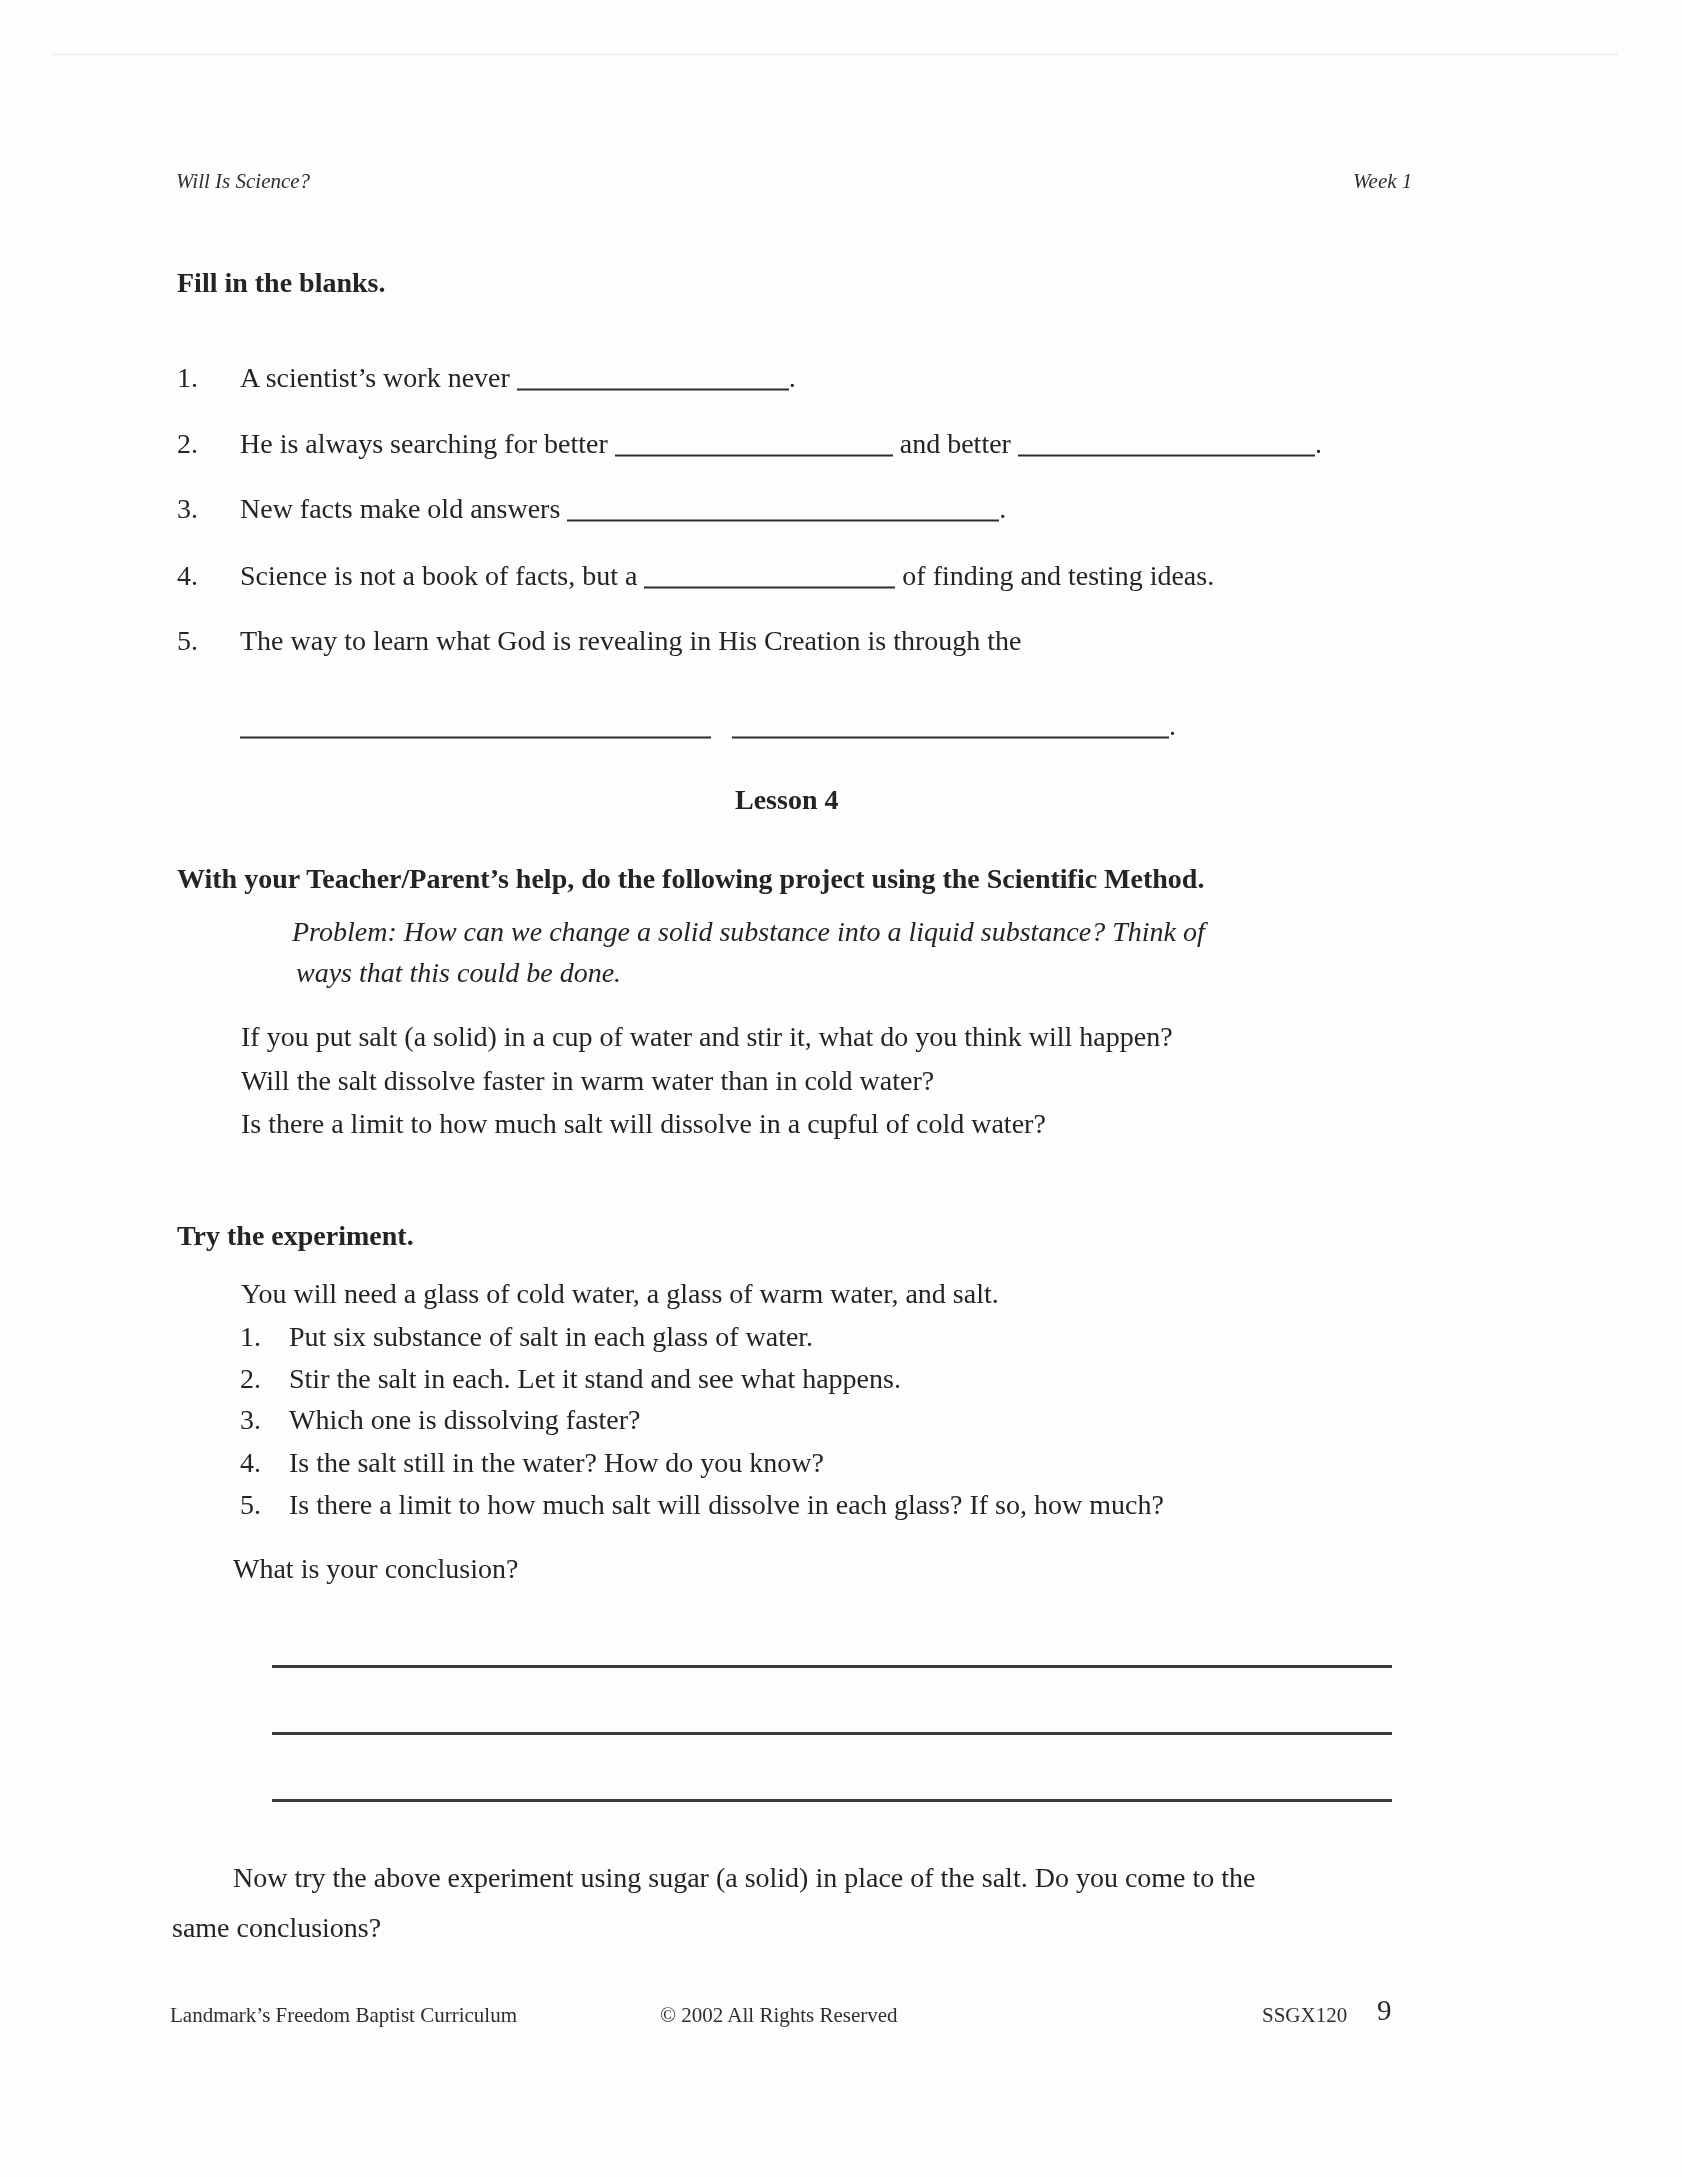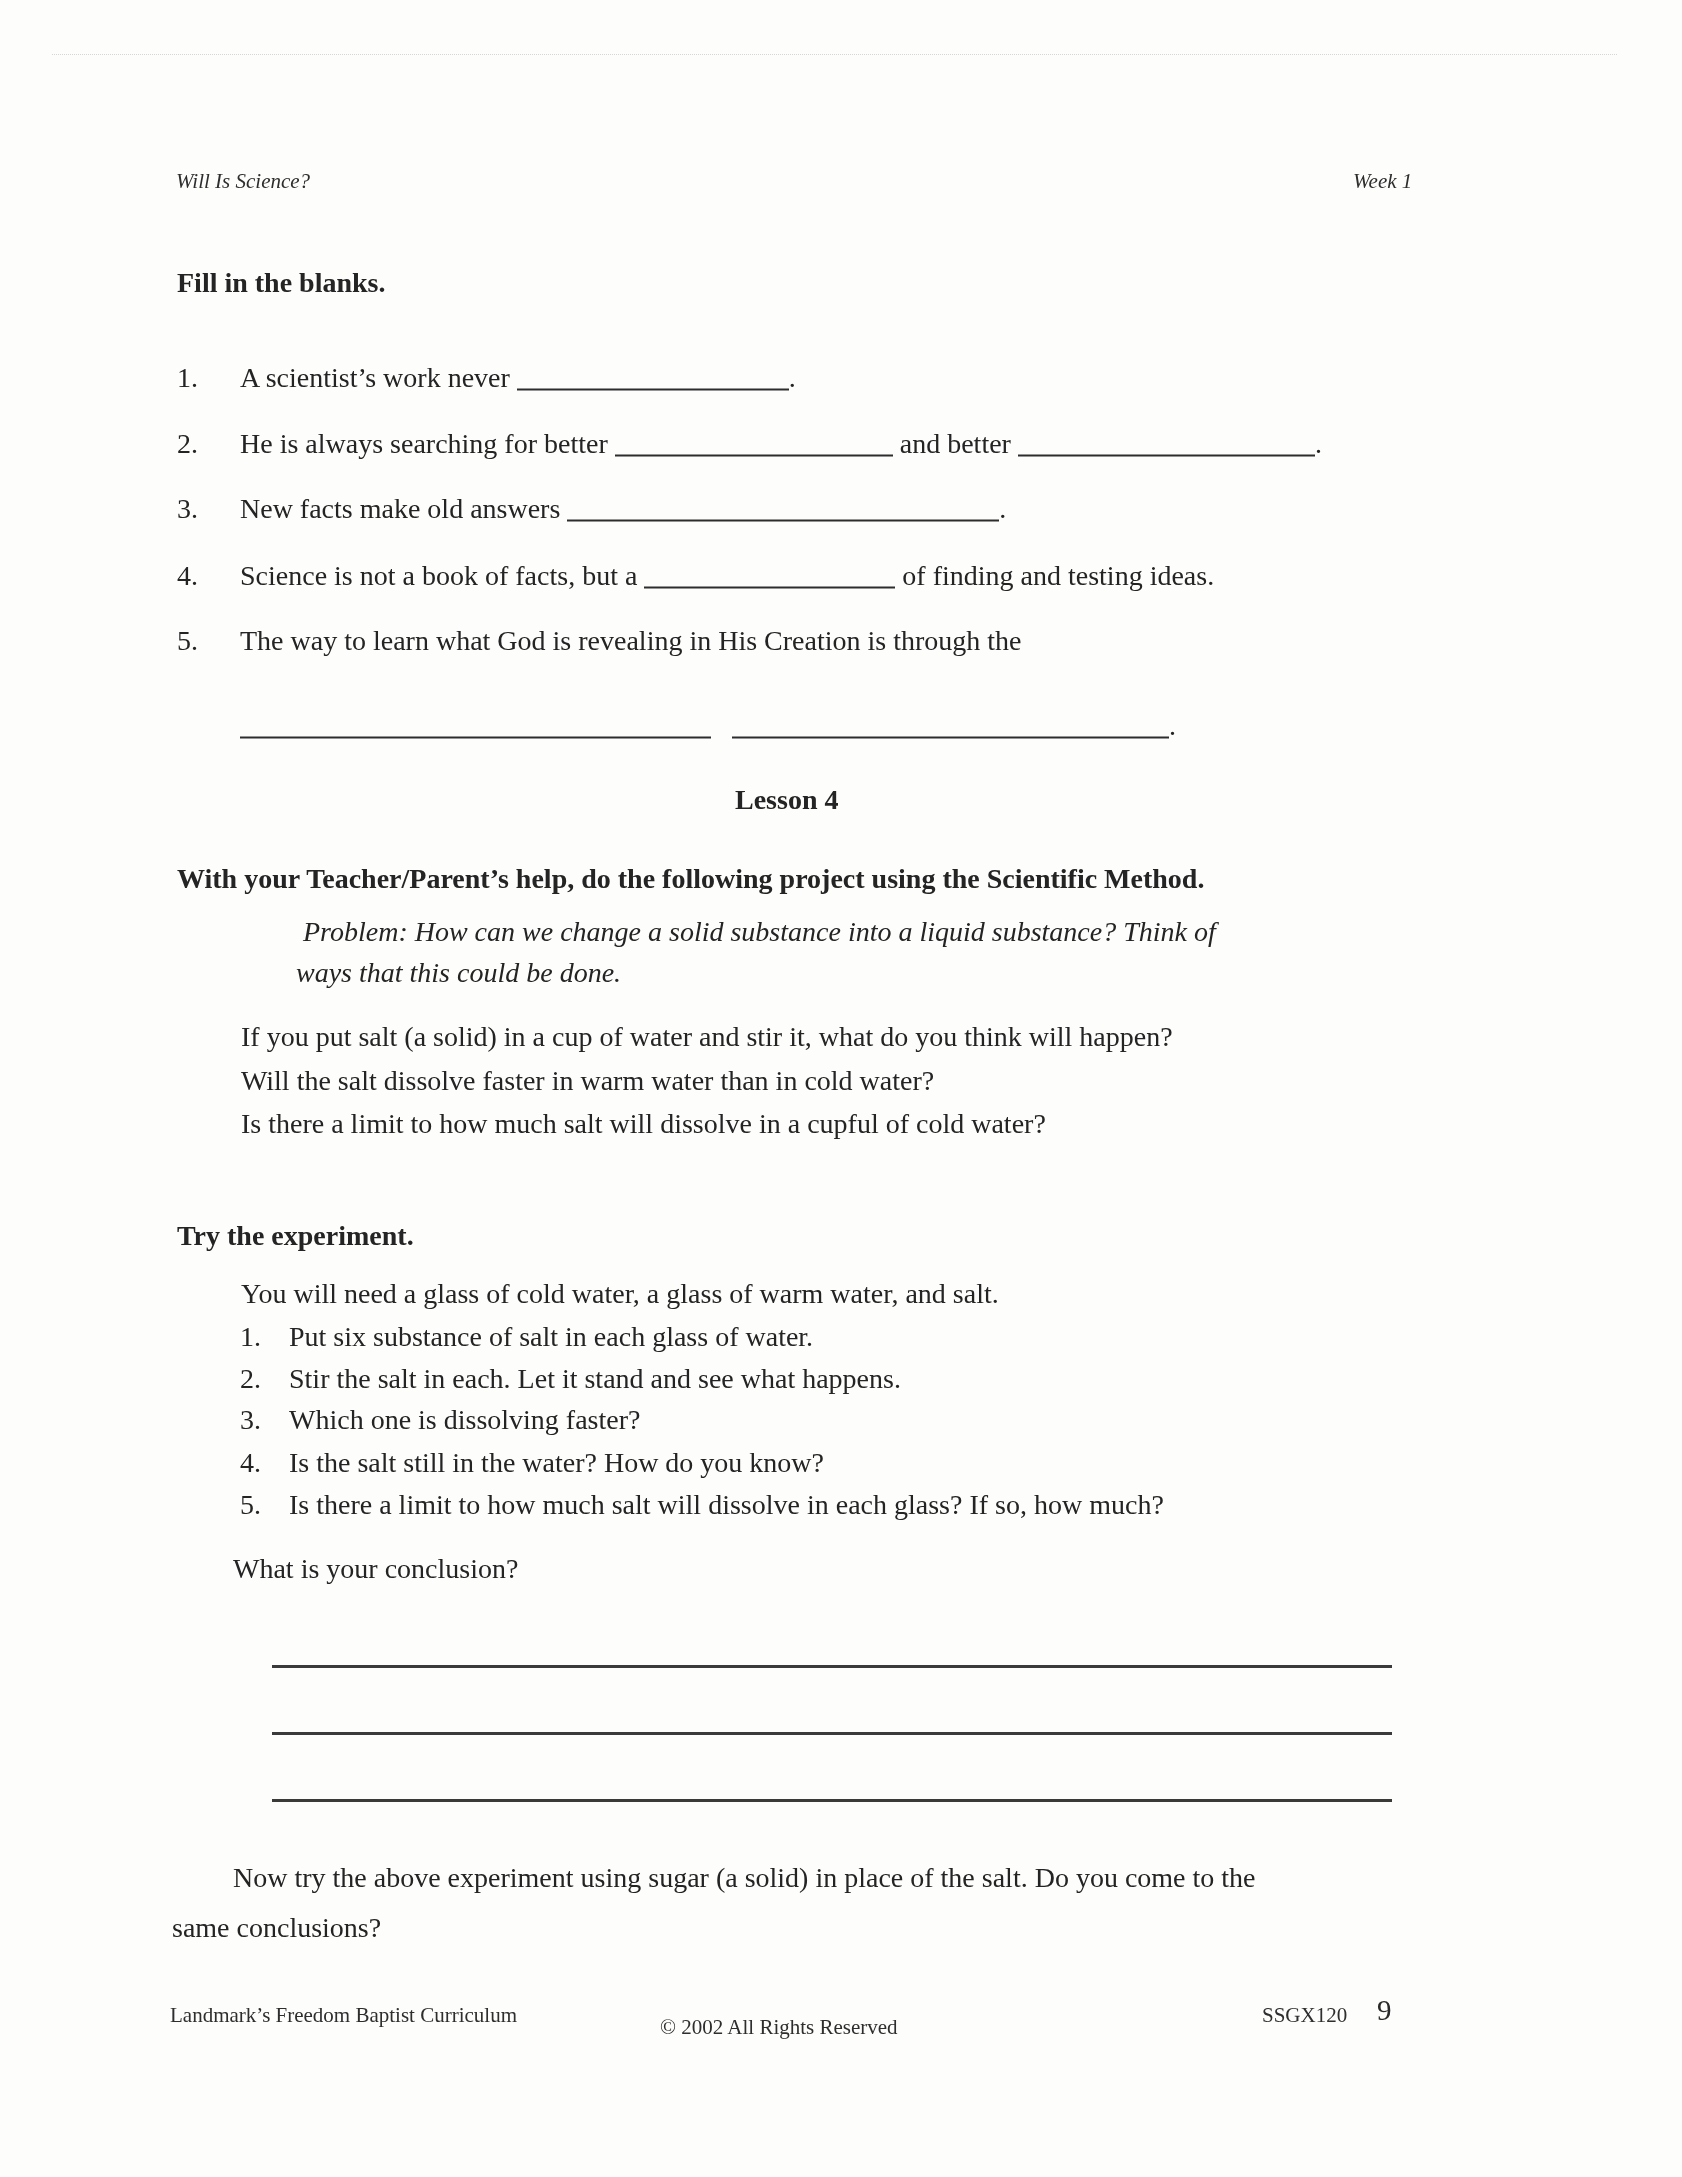--- a/index.html
+++ b/index.html
@@ -82,21 +82,21 @@
     <span class="num">5.</span><span>The way to learn what God is revealing in His Creation is through the</span>
   </div>
   <div class="abs body-text" style="left:240px;top:707px;">
     <span class="blank b545"></span><span class="gap24"></span><span class="blank b505"></span><span>.</span>
   </div>
 
   <div class="abs body-text bold" style="left:735px;top:783px;">Lesson 4</div>
 
   <div class="abs body-text bold" style="left:177px;top:862px;">With your Teacher/Parent’s help, do the following project using the Scientific Method.</div>
 
-  <div class="abs body-text italic" style="left:303px;top:915px;">Problem: How can we change a solid substance into a liquid substance? Think of</div>
+  <div class="abs body-text italic" style="left:292px;top:915px;">Problem: How can we change a solid substance into a liquid substance? Think of</div>
   <div class="abs body-text italic" style="left:296px;top:956px;">ways that this could be done.</div>
 
   <div class="abs body-text" style="left:241px;top:1020px;">If you put salt (a solid) in a cup of water and stir it, what do you think will happen?</div>
   <div class="abs body-text" style="left:241px;top:1064px;">Will the salt dissolve faster in warm water than in cold water?</div>
   <div class="abs body-text" style="left:241px;top:1107px;">Is there a limit to how much salt will dissolve in a cupful of cold water?</div>
 
   <div class="abs body-text bold" style="left:177px;top:1219px;">Try the experiment.</div>
 
   <div class="abs body-text" style="left:241px;top:1277px;">You will need a glass of cold water, a glass of warm water, and salt.</div>
 
@@ -119,18 +119,18 @@
   <div class="abs body-text" style="left:233px;top:1552px;text-align:right;">What is your conclusion?</div>
 
   <div class="answer-line" style="top:1665px;"></div>
   <div class="answer-line" style="top:1732px;"></div>
   <div class="answer-line" style="top:1799px;"></div>
 
   <div class="abs body-text" style="left:233px;top:1861px;">Now try the above experiment using sugar (a solid) in place of the salt. Do you come to the</div>
   <div class="abs body-text" style="left:172px;top:1911px;">same conclusions?</div>
 
   <div class="abs small" style="left:170px;top:2003px;">Landmark’s Freedom Baptist Curriculum</div>
-  <div class="abs small" style="left:660px;top:2003px;margin-top:12px;">© 2002 All Rights Reserved</div>
+  <div class="abs small" style="left:660px;top:2003px;">© 2002 All Rights Reserved</div>
   <div class="abs small" style="left:1262px;top:2003px;">SSGX120</div>
   <div class="abs pagenum" style="left:1377px;top:1994px;">9</div>
 
 </div>
 
 
 </body></html>

